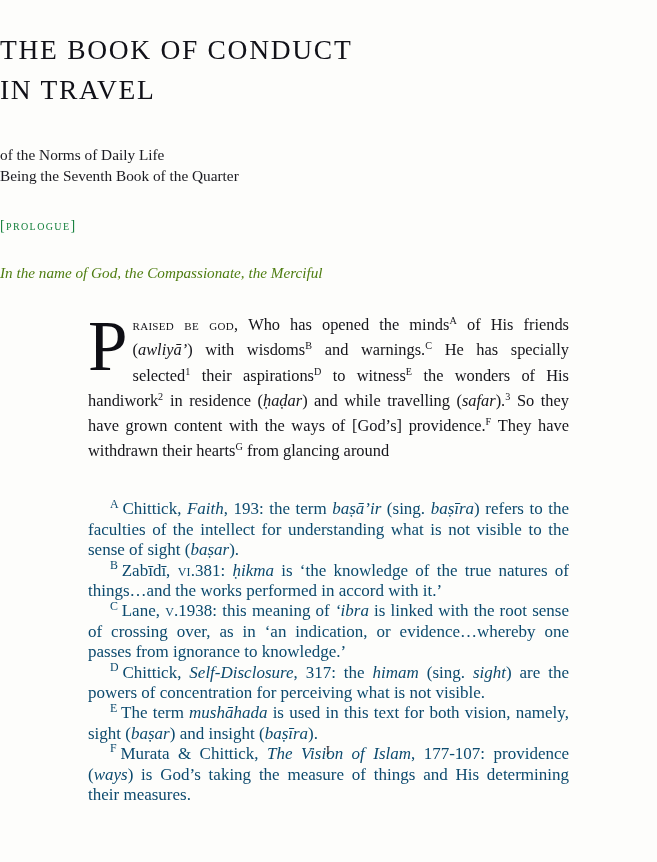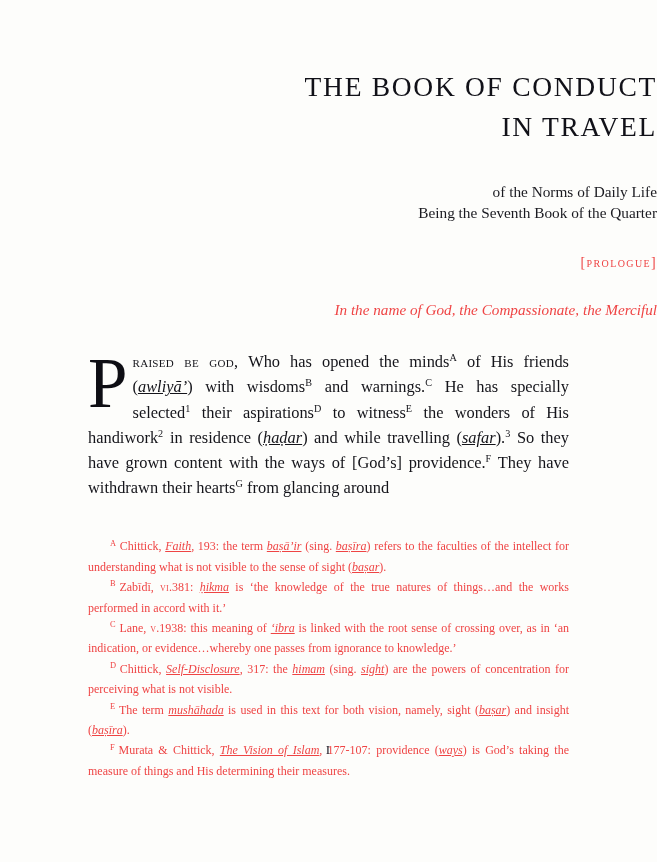--- a/index.html
+++ b/index.html
@@ -17,22 +17,22 @@
 
   .page {
     position: relative;
     width: 657px;
     height: 862px;
     box-sizing: border-box;
   }
 
   
   .title-block {
-    padding-top: 67px;
-    text-align: right;
+    padding-top: 30px;
+    text-align: left;
   }
   .book-title {
     font-size: 27.5px;
     letter-spacing: 1.7px;
     line-height: 1.45;
     font-weight: normal;
     margin: 0;
     color: #111118;
   }
   .book-title .tl {
@@ -46,33 +46,33 @@
     line-height: 1.42;
     color: #1a1a20;
   }
   .subtitle .sl { display: block; }
 
   .prologue {
     margin: 0;
     padding-top: 31px;
     font-size: 14px;
     letter-spacing: 1.3px;
-    color: #ef4444;
+    color: #15803d;
   }
   .sc {
     font-variant: small-caps;
     letter-spacing: 1.4px;
   }
 
   .bismillah {
     margin: 0;
     padding-top: 30px;
     font-style: italic;
     font-size: 15.2px;
-    color: #ef4444;
+    color: #4d7c0f;
   }
 
   
   .body-wrap {
     margin: 0 auto;
     padding-top: 30px;
     width: 481px;
   }
   .body-para {
     margin: 0;
@@ -95,34 +95,34 @@
   .bodysc {
     font-variant: small-caps;
     letter-spacing: 0.3px;
   }
   sup {
     font-size: 0.62em;
     line-height: 0;
     vertical-align: 0.62em;
     letter-spacing: 0.2px;
   }
-  i, em { font-style: italic; text-decoration: underline; }
+  i, em { font-style: italic; }
 
   
   .footnotes {
     margin: 0 auto;
     padding-top: 36px;
     width: 481px;
   }
   .fn {
     margin: 0;
-    font-size: 12px;
+    font-size: 17px;
     line-height: 20.4px;
     text-align: justify;
-    color: #ef4444;
+    color: #0c4a6e;
     text-indent: 22px;
   }
   .fn sup.mark {
     font-size: 0.70em;
     vertical-align: 0.58em;
     letter-spacing: 0.3px;
     margin-right: 3.5px;
   }
   .rn {
     font-variant: small-caps;

